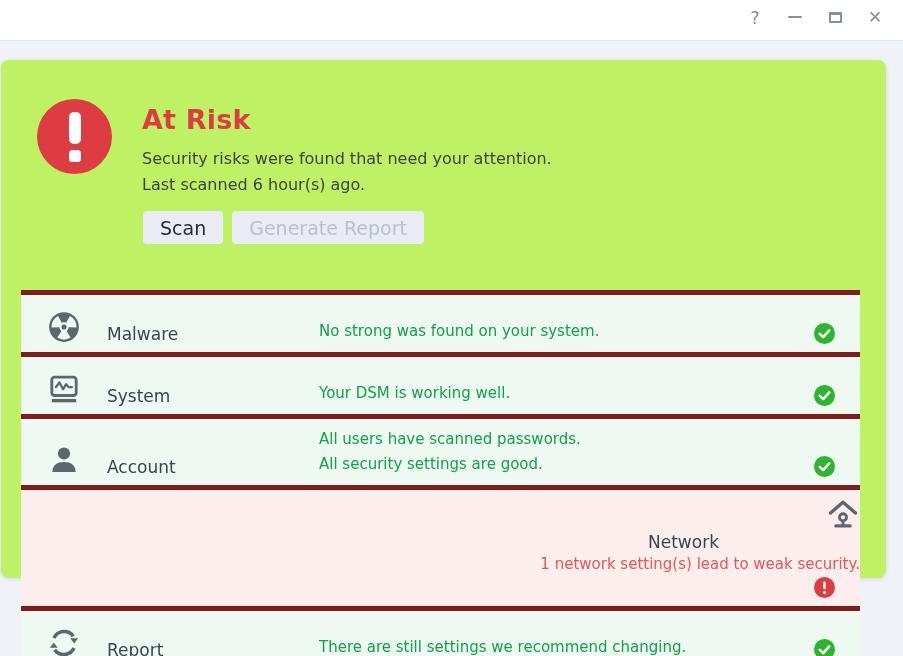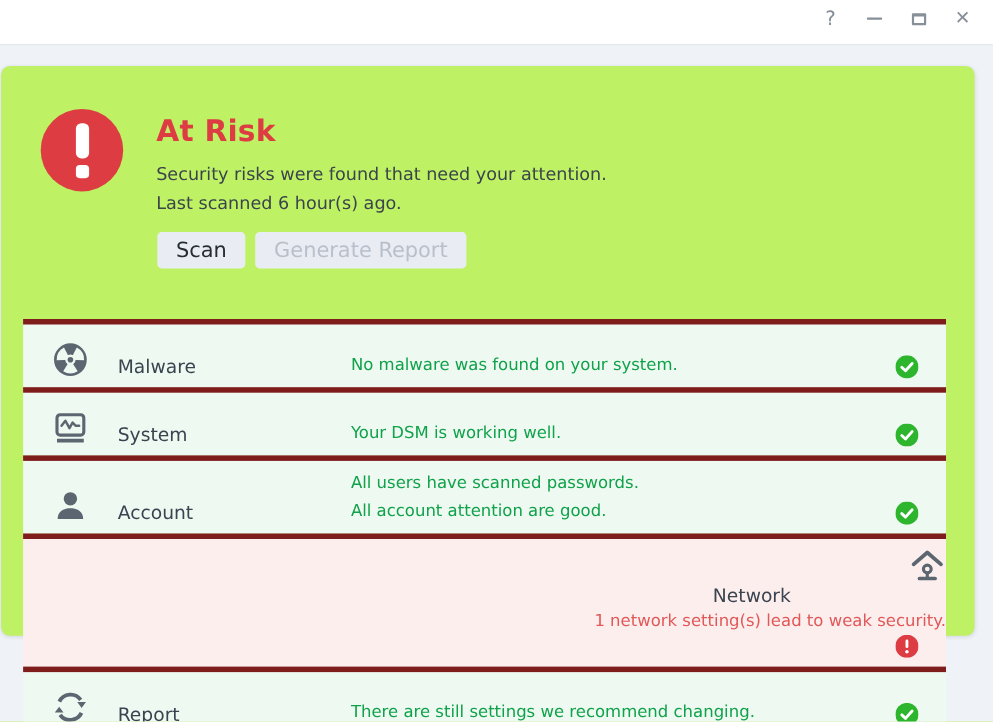--- a/index.html
+++ b/index.html
@@ -116,21 +116,21 @@
           <circle cx="12" cy="12" r="10.5" fill="#5c6670"></circle>
           <path d="M12,12 L16.66,19.46 A8.8,8.8 0 0 1 7.34,19.46 Z" fill="#eef9f1"></path>
           <path d="M12,12 L3.21,12.31 A8.8,8.8 0 0 1 7.87,4.23 Z" fill="#eef9f1"></path>
           <path d="M12,12 L16.13,4.23 A8.8,8.8 0 0 1 20.79,12.31 Z" fill="#eef9f1"></path>
           <circle cx="12" cy="12" r="3.3" fill="#eef9f1"></circle>
           <circle cx="12" cy="12" r="1.8" fill="#5c6670"></circle>
         </svg>
       </span>
       <span class="row-label">Malware</span>
       <span class="row-msgs">
-        <span class="msg">No malware was found on your system.</span>
+        <span class="msg">No strong was found on your system.</span>
       </span>
       <span class="status-icon">
         <svg width="21" height="21" viewBox="0 0 21 21">
           <circle cx="10.5" cy="10.5" r="10.5" fill="#2db52d"></circle>
           <path d="M5.8,10.9 L9.2,14.1 L15.2,7.4" fill="none" stroke="#ffffff" stroke-width="2.6" stroke-linecap="round" stroke-linejoin="round"></path>
         </svg>
       </span>
     </div>
 
     <div class="row ok">
@@ -156,21 +156,21 @@
     <div class="row ok">
       <span class="row-icon">
         <svg width="34" height="34" viewBox="0 0 24 24">
           <circle cx="12" cy="7.4" r="4.3" fill="#5c6670"></circle>
           <path d="M3.8,20.4 C3.8,15.6 7.2,13.4 12,13.4 C16.8,13.4 20.2,15.6 20.2,20.4 Z" fill="#5c6670"></path>
         </svg>
       </span>
       <span class="row-label">Account</span>
       <span class="row-msgs">
         <span class="msg">All users have scanned passwords.</span>
-        <span class="msg">All account attention are good.</span>
+        <span class="msg">All security settings are good.</span>
       </span>
       <span class="status-icon">
         <svg width="21" height="21" viewBox="0 0 21 21">
           <circle cx="10.5" cy="10.5" r="10.5" fill="#2db52d"></circle>
           <path d="M5.8,10.9 L9.2,14.1 L15.2,7.4" fill="none" stroke="#ffffff" stroke-width="2.6" stroke-linecap="round" stroke-linejoin="round"></path>
         </svg>
       </span>
     </div>
 
     <div class="row risk">

